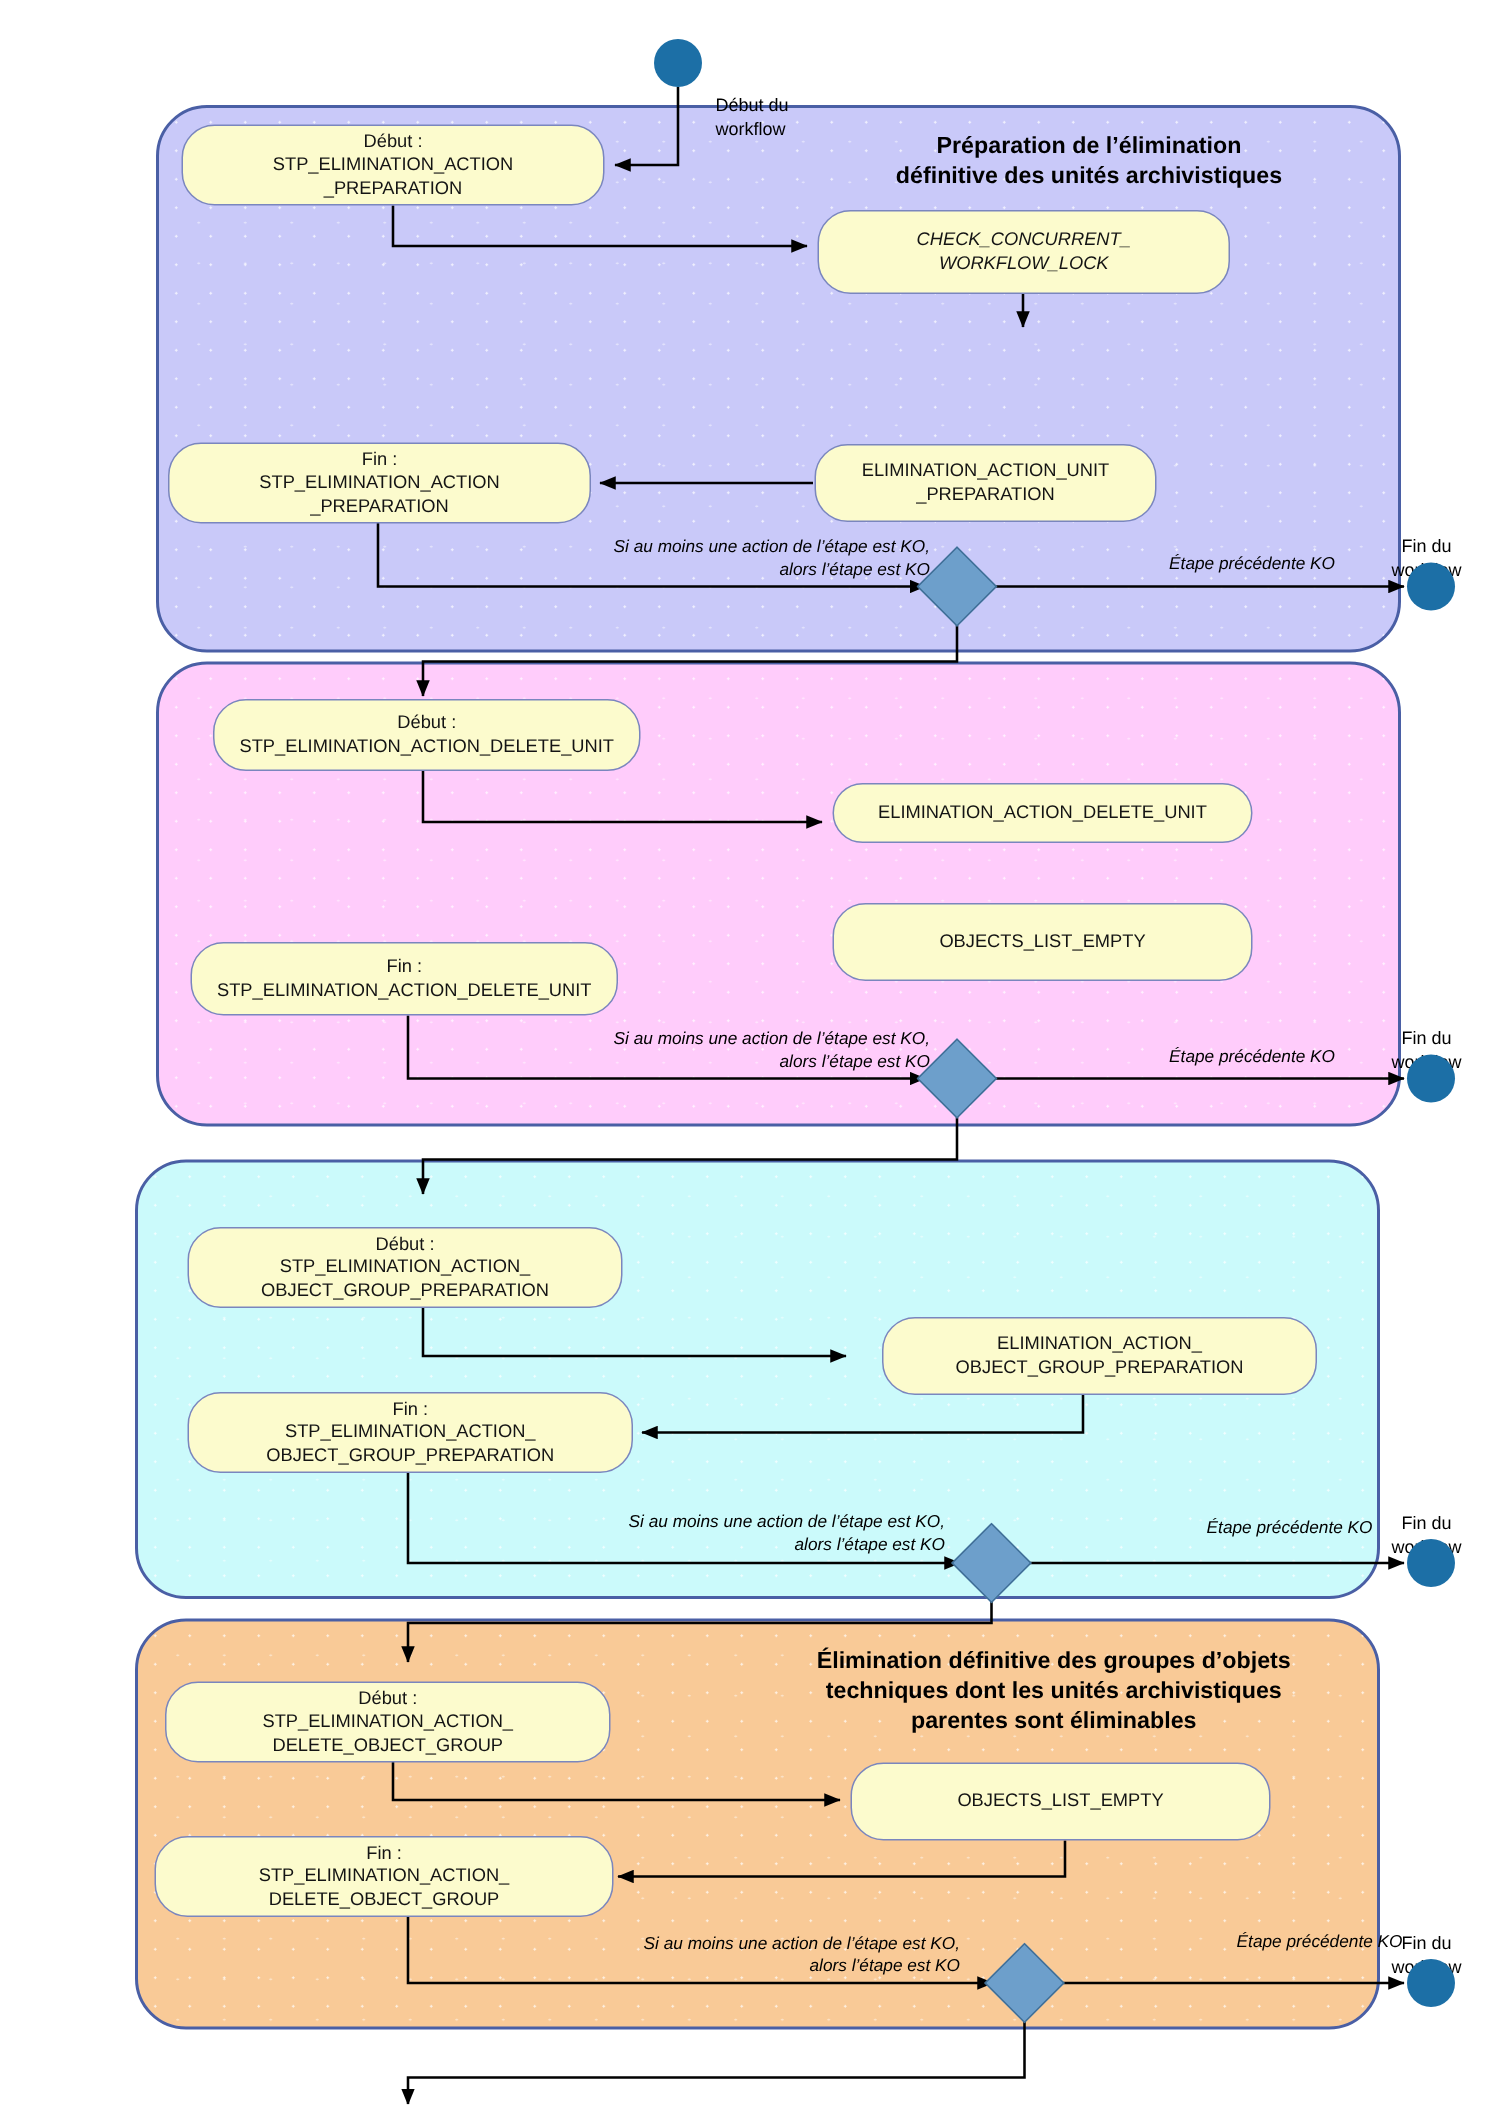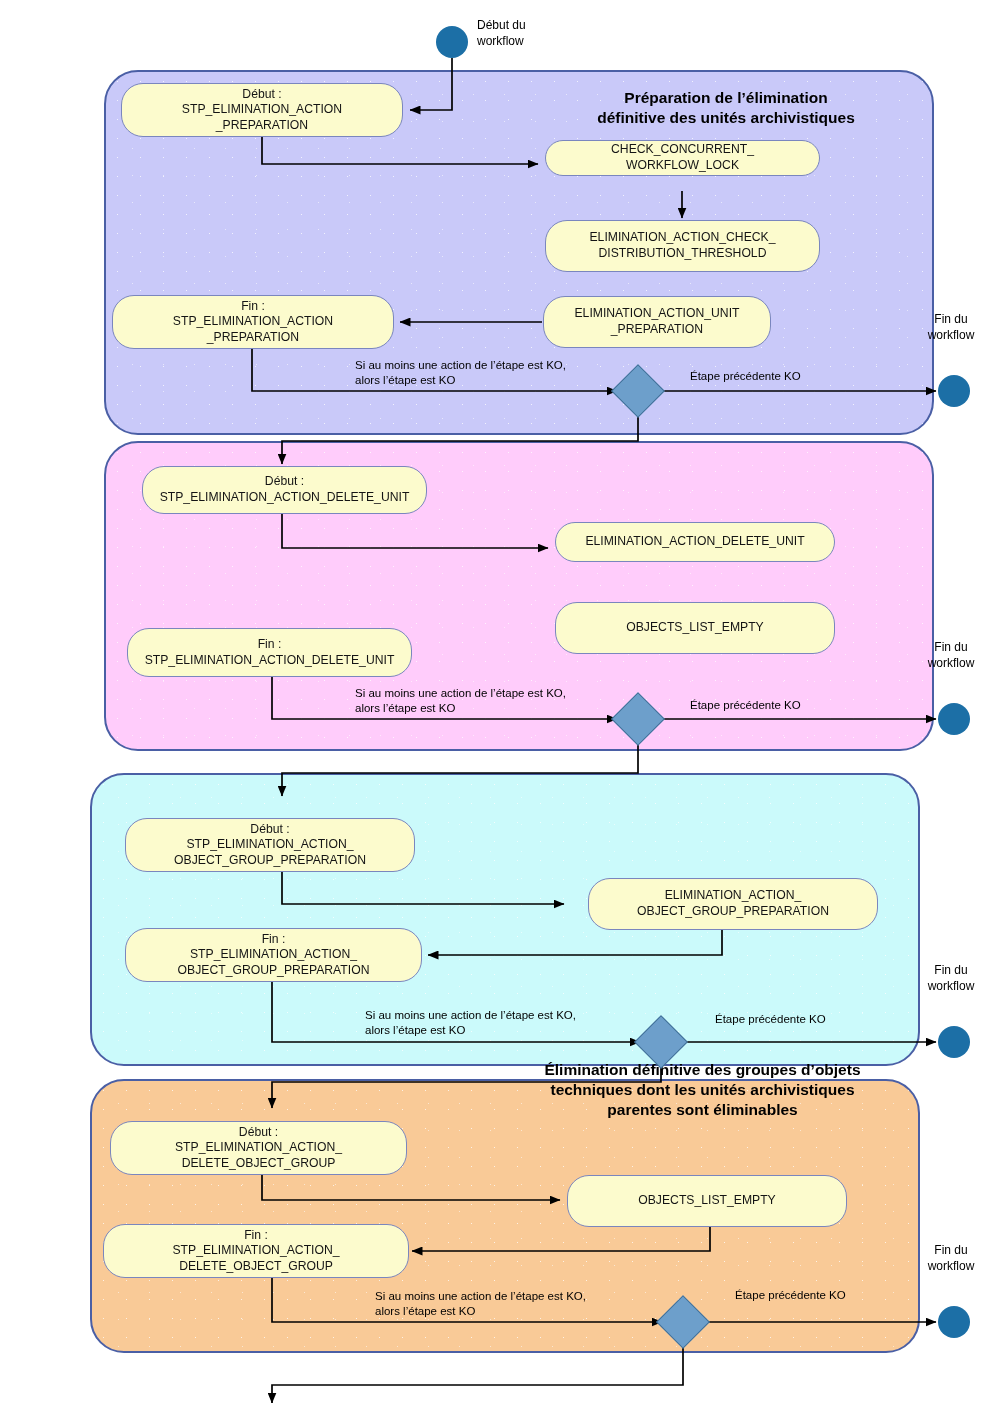--- a/index.html
+++ b/index.html
@@ -86,30 +86,32 @@
     width: 32px;
     height: 32px;
     border-radius: 50%;
     background-color: #1C6FA6;
   }
   .edge-label {
     position: absolute;
     font-size: 11.5px;
     line-height: 1.30;
     color: #000000;
-    text-align: left;
-    white-space: pre-line;
+    text-align: right;
+    white-space: pre-line;
+    font-style: italic;
   }
   .corner-label {
     position: absolute;
     font-size: 12px;
     line-height: 1.30;
     color: #000000;
     text-align: center;
     white-space: pre-line;
+    margin-top: 45px;
   }
 </style>
 </head>
 <body>
 
 <div id="canvas">
 
   <div class="panel panel-purple" style="left:104px; top:70px; width:830px; height:365px;">
     <div class="panel-texture"></div>
   </div>
@@ -174,31 +176,29 @@
       <path d="M683,1343 L683,1385 L272,1385 L272,1403" marker-end="url(#arrow)"></path>
     </g>
   </svg>
 
   <div class="endpoint" style="left:436px; top:26px;"></div>
   <div class="corner-label" style="left:477px; top:18px; width:96px; text-align:left;">Début du
 workflow</div>
 
   <div class="panel-title" style="left:541px; top:88px; width:370px;">Préparation de l’élimination
 définitive des unités archivistiques</div>
-  <div class="panel-title" style="left:495px; top:1060px; width:415px;">Élimination définitive des groupes d’objets
+  <div class="panel-title" style="left:495px; top:1098px; width:415px;">Élimination définitive des groupes d’objets
 techniques dont les unités archivistiques
 parentes sont éliminables</div>
 
   <div class="node" style="left:121px; top:83px; width:282px; height:54px;">Début :
 STP_ELIMINATION_ACTION
 _PREPARATION</div>
-  <div class="node" style="left:545px; top:140px; width:275px; height:36px;">CHECK_CONCURRENT_
+  <div class="node" style="left:545px; top:140px; width:275px; height:56px;font-style:italic;">CHECK_CONCURRENT_
 WORKFLOW_LOCK</div>
-  <div class="node" style="left:545px; top:220px; width:275px; height:52px;">ELIMINATION_ACTION_CHECK_
-DISTRIBUTION_THRESHOLD</div>
   <div class="node" style="left:543px; top:296px; width:228px; height:52px;">ELIMINATION_ACTION_UNIT
 _PREPARATION</div>
   <div class="node" style="left:112px; top:295px; width:282px; height:54px;">Fin :
 STP_ELIMINATION_ACTION
 _PREPARATION</div>
 
   <div class="diamond" style="left:619px; top:372px;"></div>
   <div class="edge-label" style="left:355px; top:358px; width:265px;">Si au moins une action de l’étape est KO,
 alors l’étape est KO</div>
   <div class="edge-label" style="left:690px; top:369px; width:200px;">Étape précédente KO</div>

